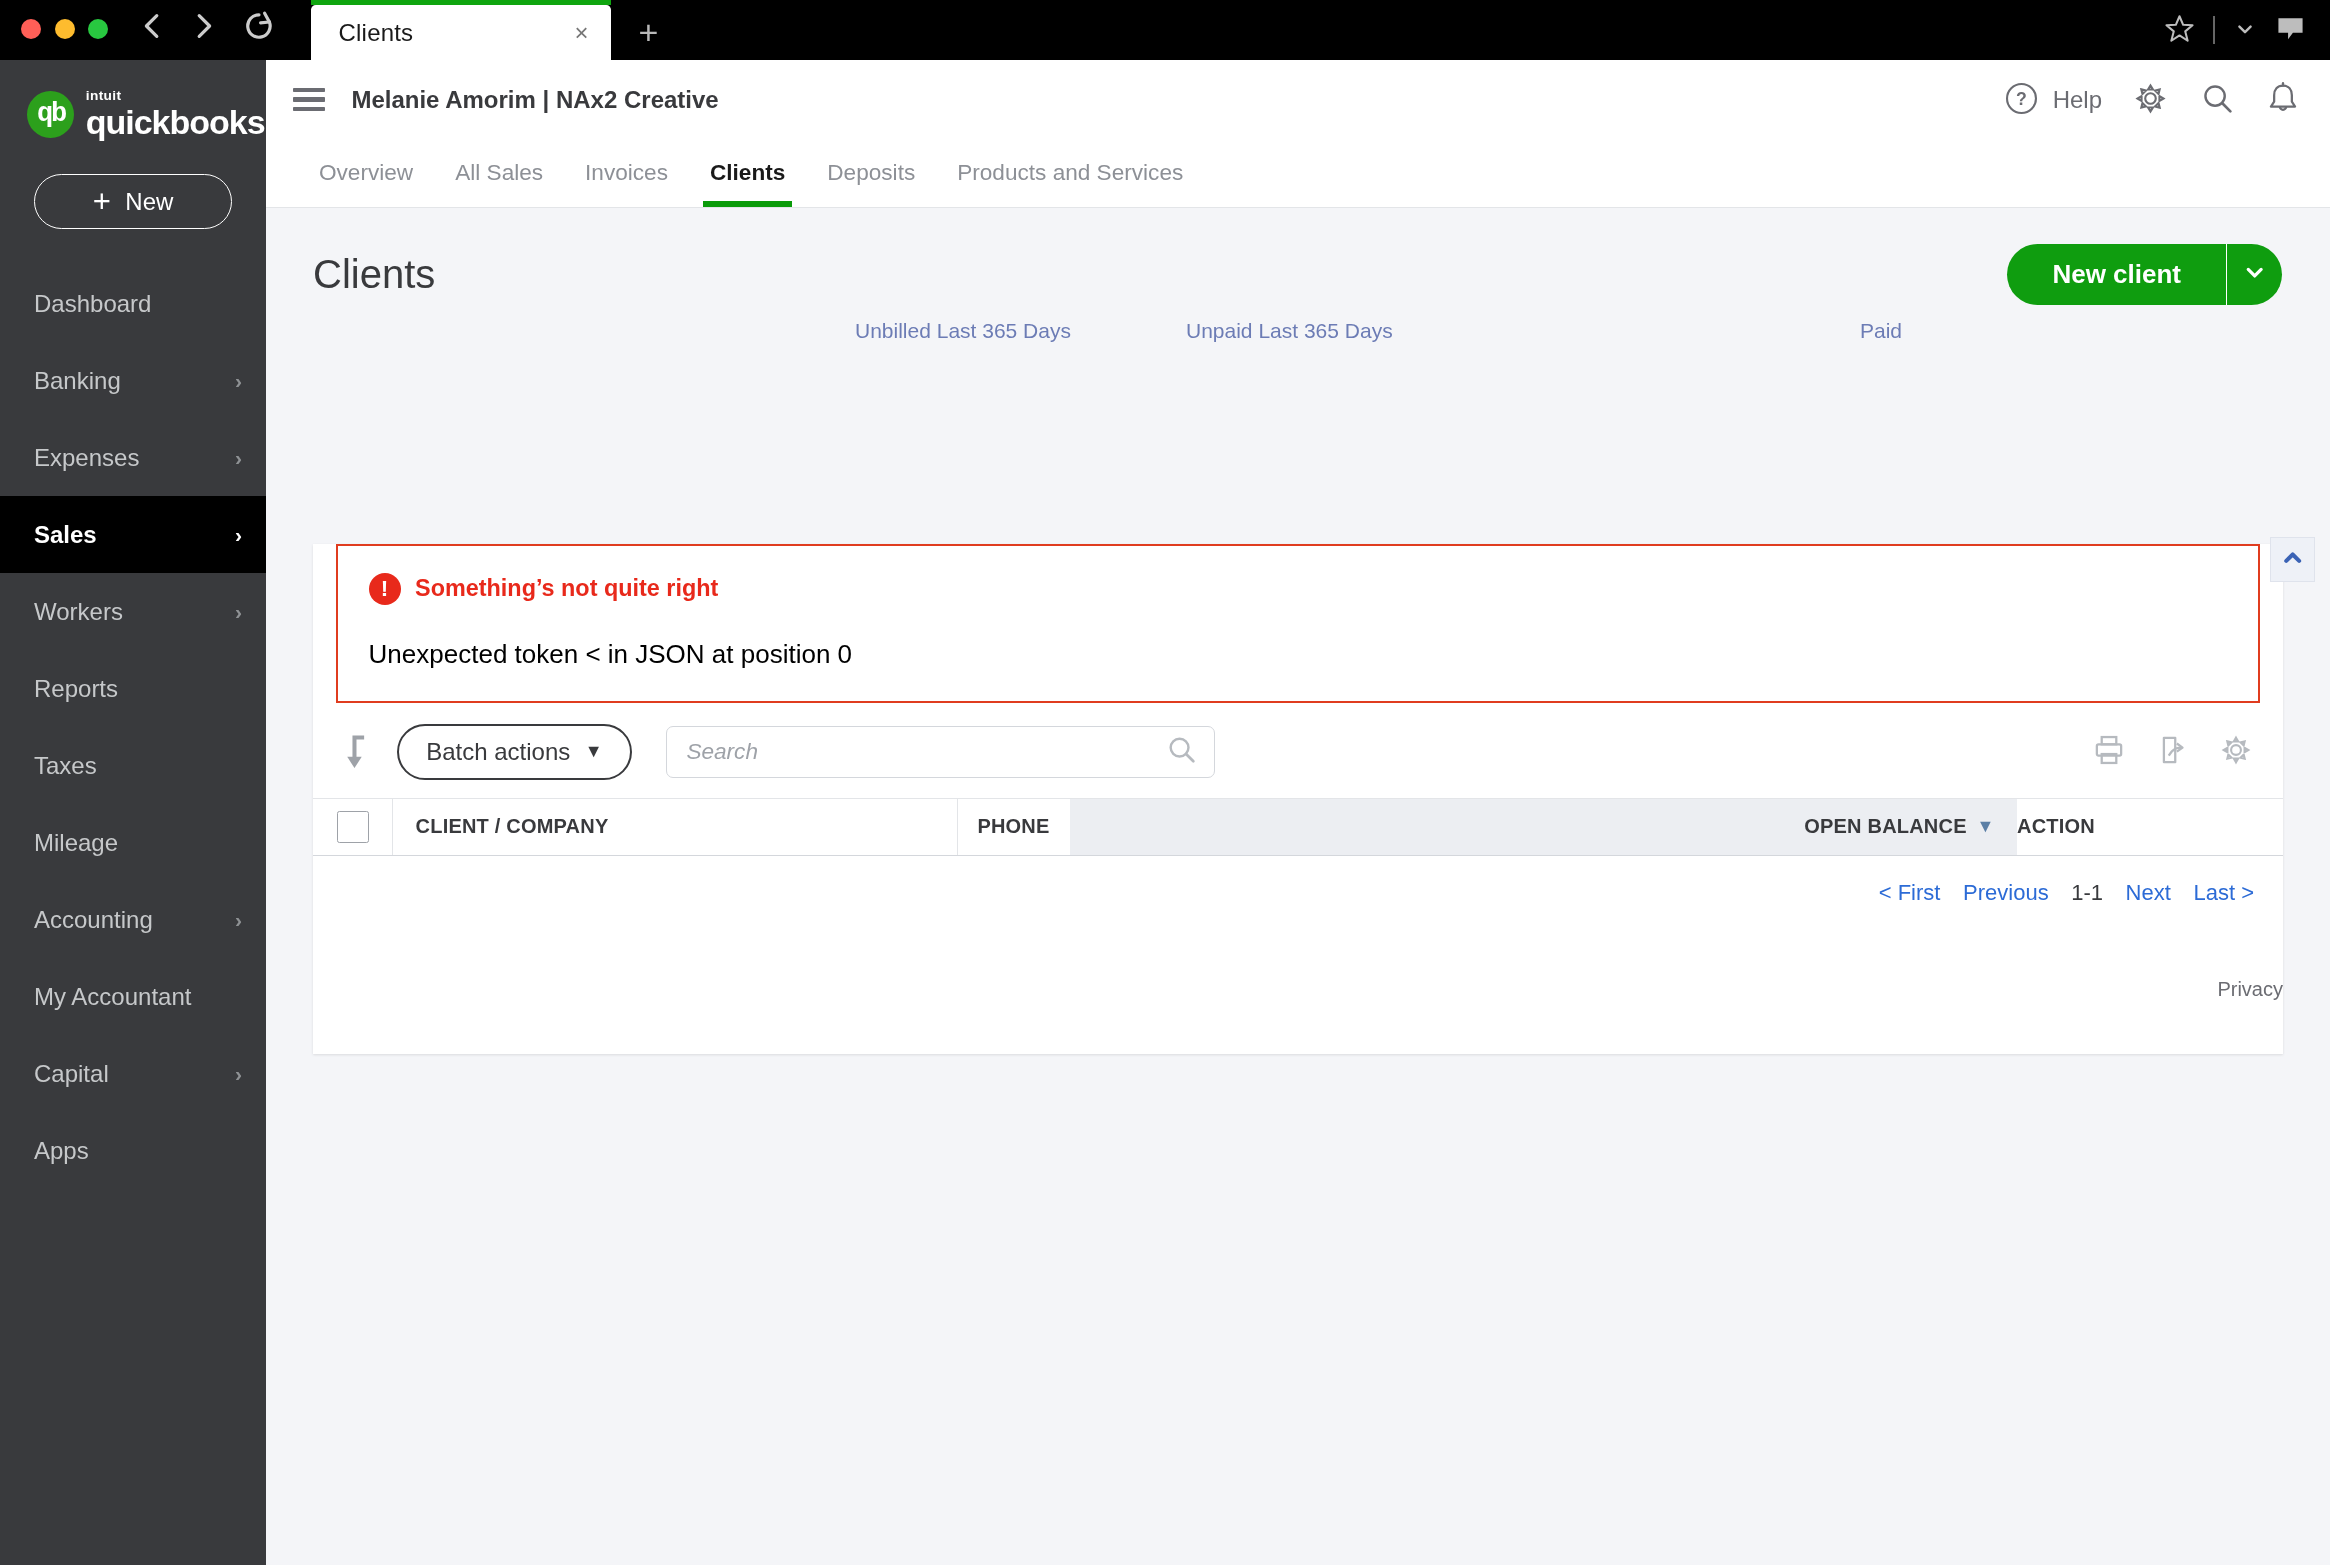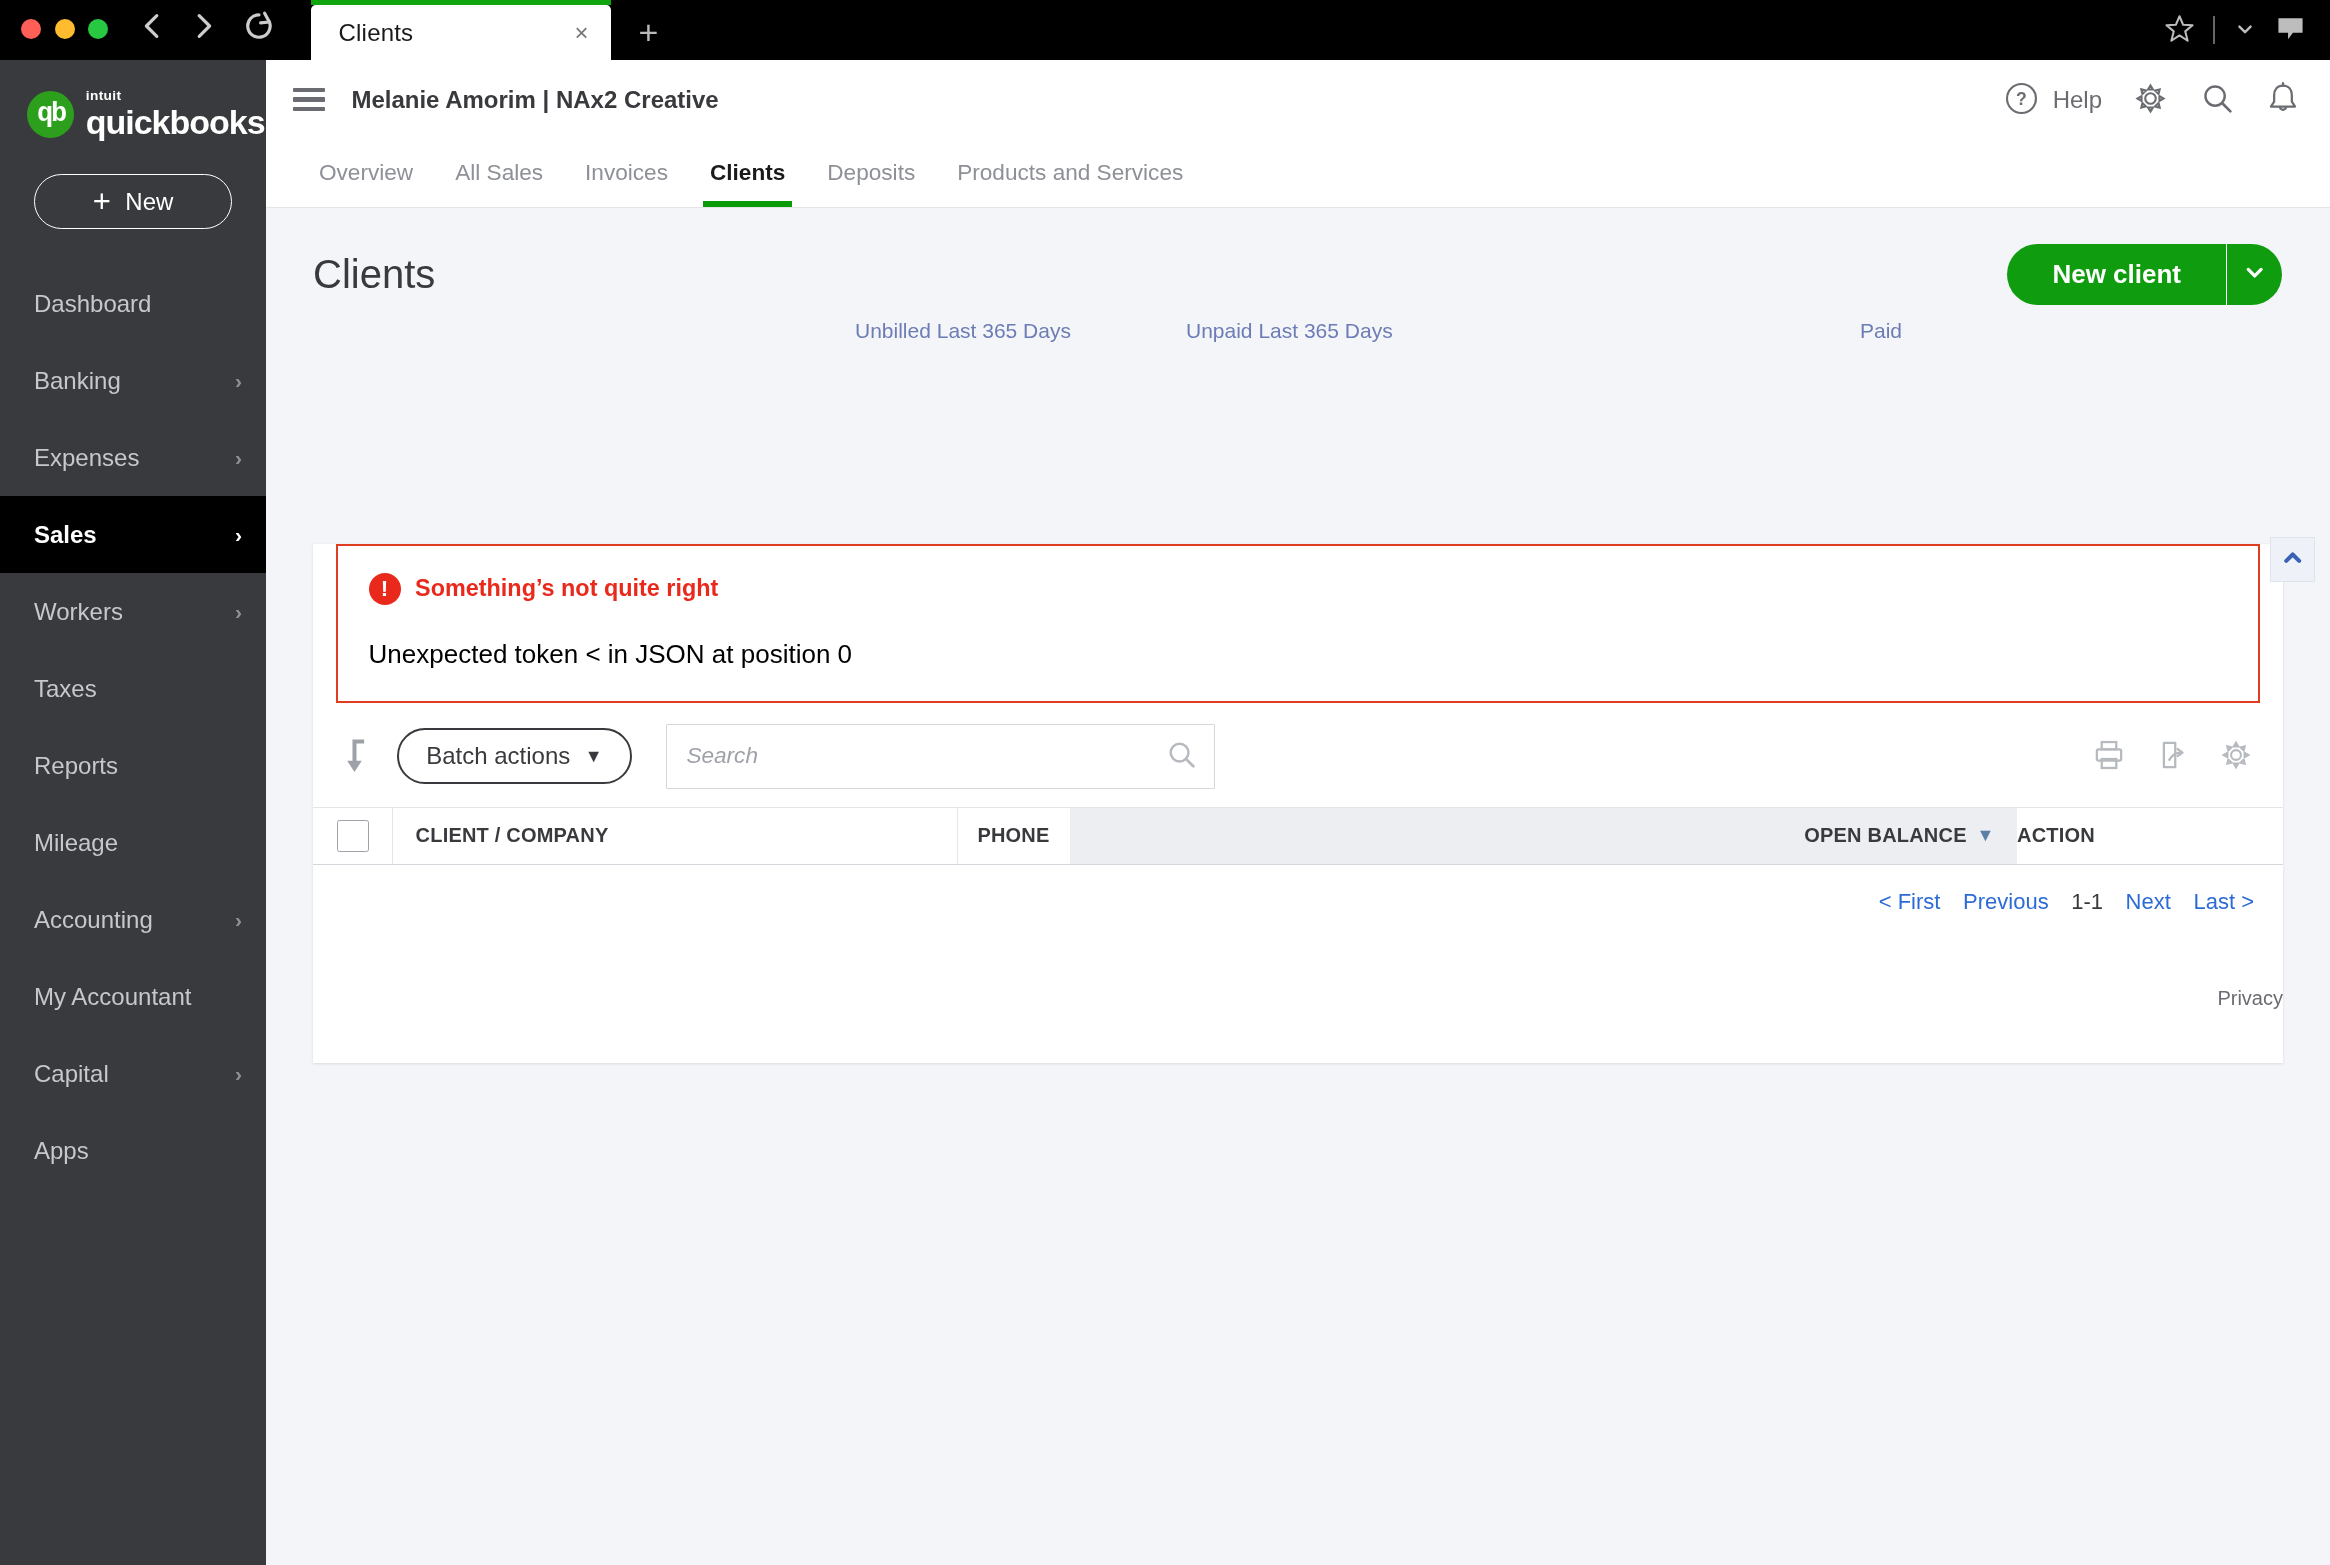--- a/index.html
+++ b/index.html
@@ -151,22 +151,22 @@
   .alert-body { font-size: 26px; color: #000000; margin-top: 34px; }
 
   .toolbar { display: flex; align-items: center; padding: 21px 22.6px 18px 27.4px; }
   .sort-arrow { margin-right: 19.4px; display: flex; align-items: center; }
   .batch-btn {
     border: 2.4px solid #393a3d; border-radius: 32px; height: 56px; padding: 0 27.4px;
     display: flex; align-items: center; gap: 14.5px; font-size: 24px; color: #393a3d;
     background: #fff; cursor: pointer; font-family: "Liberation Sans", sans-serif;
   }
   .search-wrap {
-    margin-left: 34px; width: 549px; height: 65px; border: 1.6px solid #d4d7dc;
-    border-radius: 1px; display: flex; align-items: center; padding: 0 14.5px 0 19.4px;
+    margin-left: 34px; width: 549px; height: 52px; border: 1.6px solid #d4d7dc;
+    border-radius: 7px; display: flex; align-items: center; padding: 0 14.5px 0 19.4px;
     background: #fff;
   }
   .search-input {
     flex: 1; border: none; outline: none; font-size: 22.6px; color: #393a3d;
     font-family: "Liberation Sans", sans-serif; background: transparent;
   }
   .search-input::placeholder { color: #9ea2a8; font-style: italic; }
   .toolbar-icons { margin-left: auto; display: flex; align-items: center; gap: 29px; padding-right: 6.5px; }
 
   .thead { display: flex; align-items: stretch; border-top: 1.6px solid #e3e5e8; border-bottom: 1.6px solid #d4d7dc; height: 58px; }
@@ -280,25 +280,25 @@
       </div>
       <div class="nav-item active">
         <span>Sales</span>
         <span class="nav-chev">›</span>
       </div>
       <div class="nav-item">
         <span>Workers</span>
         <span class="nav-chev">›</span>
       </div>
       <div class="nav-item">
+        <span>Reports</span>
+        <span class="nav-chev"></span>
+      </div>
+      <div class="nav-item">
         <span>Taxes</span>
-        <span class="nav-chev"></span>
-      </div>
-      <div class="nav-item">
-        <span>Reports</span>
         <span class="nav-chev"></span>
       </div>
       <div class="nav-item">
         <span>Mileage</span>
         <span class="nav-chev"></span>
       </div>
       <div class="nav-item">
         <span>Accounting</span>
         <span class="nav-chev">›</span>
       </div>

